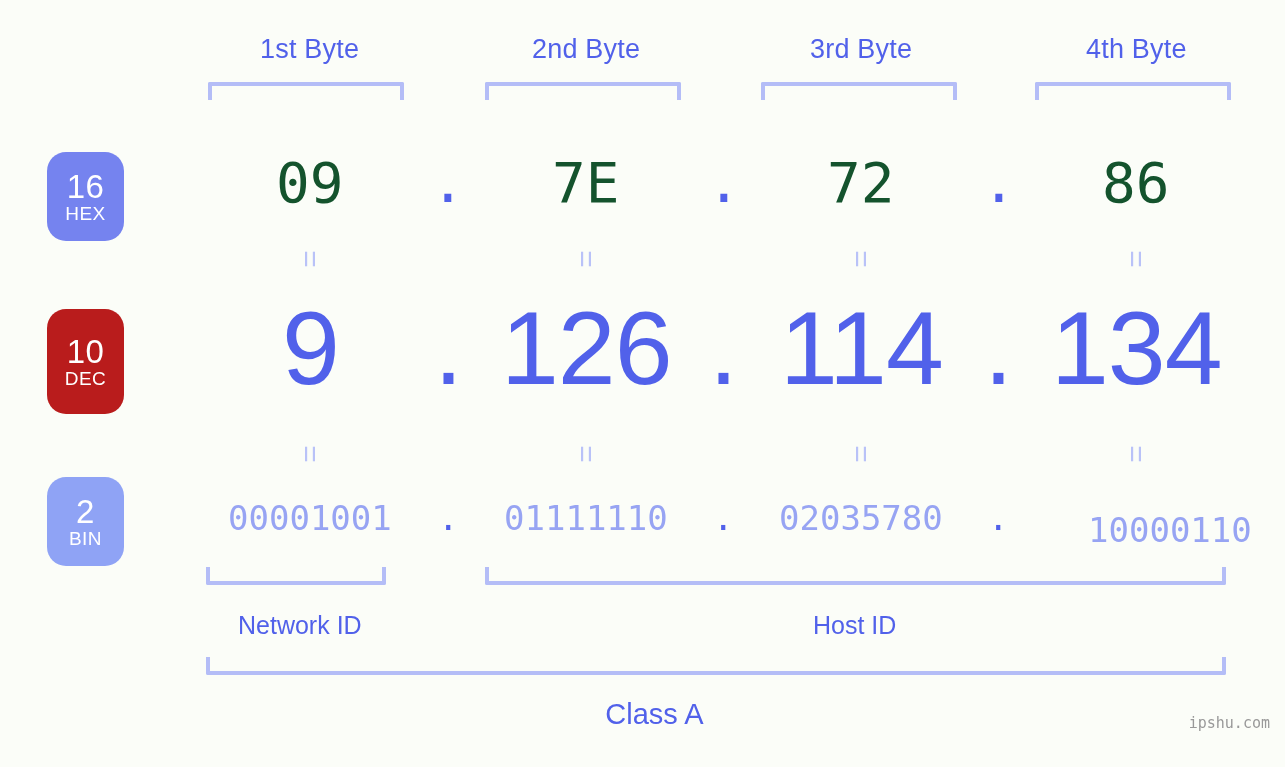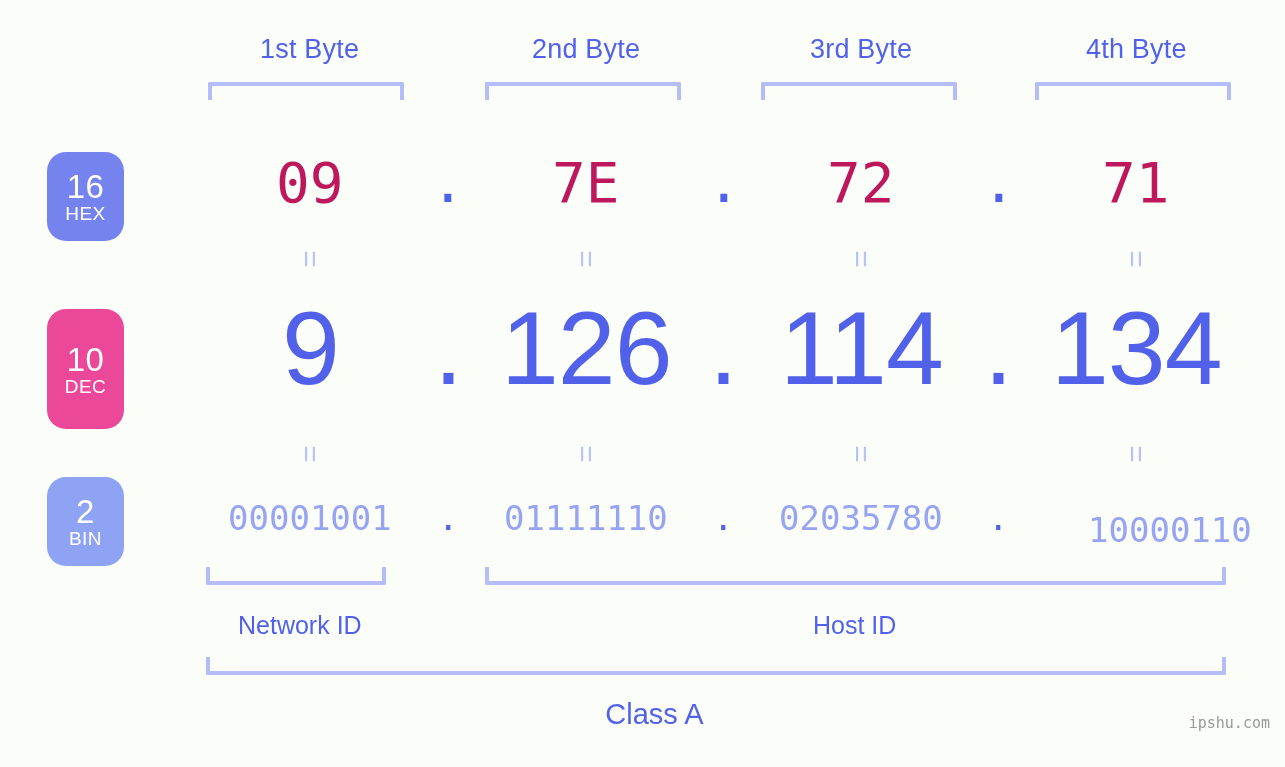--- a/index.html
+++ b/index.html
@@ -69,34 +69,34 @@
     font-weight: 400;
     letter-spacing: 0.5px;
   }
   .badge .name {
     font-size: 19px;
     font-weight: 400;
     margin-top: 1px;
     letter-spacing: 0.5px;
   }
   #badge-hex { top: 152px; height: 89px; background: #7583ef; }
-  #badge-dec { top: 309px; height: 120px; background: #ec4899; }
+  #badge-dec { top: 309px; height: 105px; background: #b91c1c; }
   #badge-bin { top: 477px; height: 89px; background: #8fa3f5; }
 
   
   .val {
     position: absolute;
     text-align: center;
     white-space: nowrap;
   }
 
   .hex-val {
     font-family: "DejaVu Sans Mono", monospace;
     font-size: 56px;
-    color: #be185d;
+    color: #14532d;
     top: 155px;
     line-height: 1;
   }
   .hex-dot {
     font-family: "DejaVu Sans Mono", monospace;
     font-size: 56px;
     color: #5161ea;
     top: 155px;
     line-height: 1;
   }
@@ -213,21 +213,21 @@
     <span class="base">2</span>
     <span class="name">BIN</span>
   </div>
 
   <div class="val hex-val" id="hx0" style="left: 276px; width: auto; white-space: nowrap; top: 155px;">09</div>
   <div class="val hex-dot" id="hd0" style="left: 431px; width: auto; white-space: nowrap; top: 155px;">.</div>
   <div class="val hex-val" id="hx1" style="left: 552px; width: auto; white-space: nowrap; top: 155px;">7E</div>
   <div class="val hex-dot" id="hd1" style="left: 707px; width: auto; white-space: nowrap; top: 155px;">.</div>
   <div class="val hex-val" id="hx2" style="left: 827px; width: auto; white-space: nowrap; top: 155px;">72</div>
   <div class="val hex-dot" id="hd2" style="left: 982px; width: auto; white-space: nowrap; top: 155px;">.</div>
-  <div class="val hex-val" id="hx3" style="left: 1102px; width: auto; white-space: nowrap; top: 155px;">71</div>
+  <div class="val hex-val" id="hx3" style="left: 1102px; width: auto; white-space: nowrap; top: 155px;">86</div>
 
   <div class="eq" id="eqa0" style="left: 301px; top: 246px;">=</div>
   <div class="eq" id="eqa1" style="left: 577px; top: 246px;">=</div>
   <div class="eq" id="eqa2" style="left: 852px; top: 246px;">=</div>
   <div class="eq" id="eqa3" style="left: 1127px; top: 246px;">=</div>
 
   <div class="val dec-val" id="dc0" style="left: 282px; width: auto; white-space: nowrap; top: 296px;">9</div>
   <div class="val dec-dot" id="dd0" style="left: 434px; width: auto; white-space: nowrap; top: 296px;">.</div>
   <div class="val dec-val" id="dc1" style="left: 501px; width: auto; white-space: nowrap; top: 296px;">126</div>
   <div class="val dec-dot" id="dd1" style="left: 709px; width: auto; white-space: nowrap; top: 296px;">.</div>

